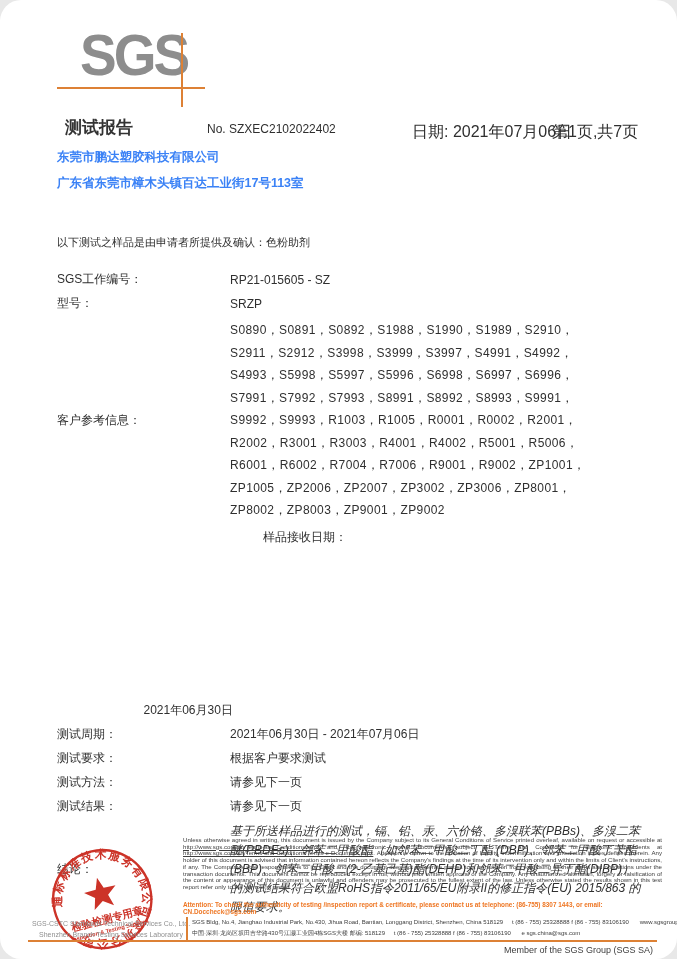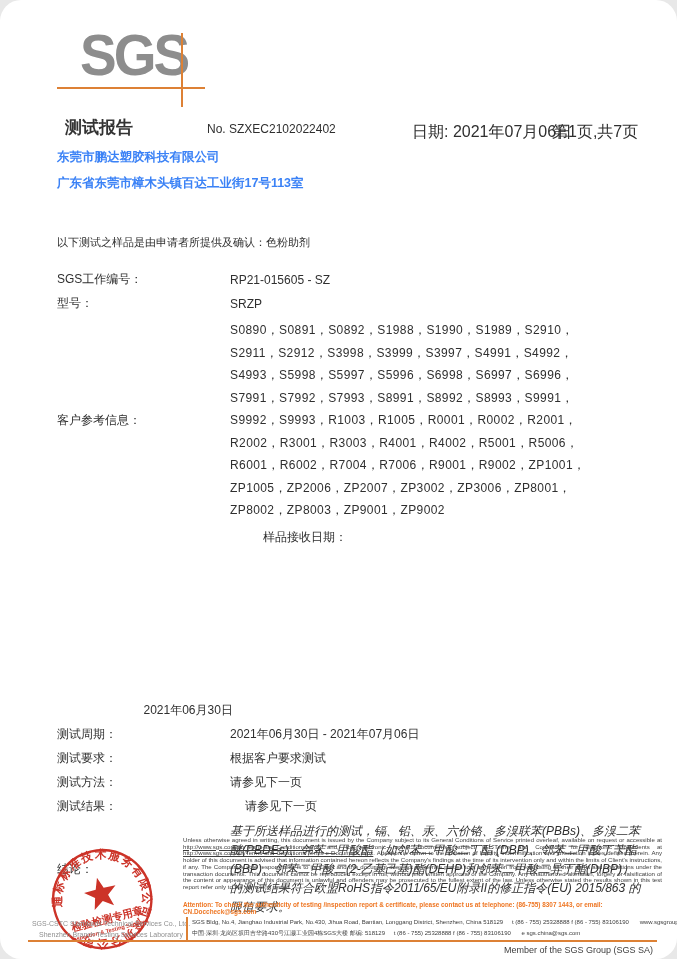--- a/index.html
+++ b/index.html
@@ -24,21 +24,21 @@
   .report-date{position:absolute;left:412px;top:122px;font-size:16px;}
   .page-no{position:absolute;left:552px;top:122px;font-size:16px;}
   .company{position:absolute;left:57px;top:144px;font-size:12.5px;font-weight:bold;line-height:26px;color:#3b82f6;}
   
   .intro{position:absolute;left:57px;top:235px;font-size:11px;}
   .rows{position:absolute;left:57px;top:271px;width:585px;font-size:12px;}
   .row{display:flex;align-items:center;margin-bottom:7px;}
   .row-label{width:173px;flex:0 0 173px;}
   .row-value{width:412px;flex:1;}
   .codes-line{line-height:22.5px;letter-spacing:0.4px;}
-  .gap-md{margin-top:4px;gap:15px;}
+  .gap-md{margin-top:4px;}
   .gap-sm{margin-top:0px;flex-direction:column;}
   .conclusion .row-value{line-height:19px;width:435px;font-style:italic;}
   .conclusion{margin-top:1px;}
   
   .stamp{position:absolute;left:34px;top:841px;transform:rotate(-14deg);}
   .stamp-company{
     position:absolute;left:30px;top:918px;width:162px;
     font-size:7px;line-height:11px;color:#8f8f8f;text-align:center;
   }
   .disclaimer{

